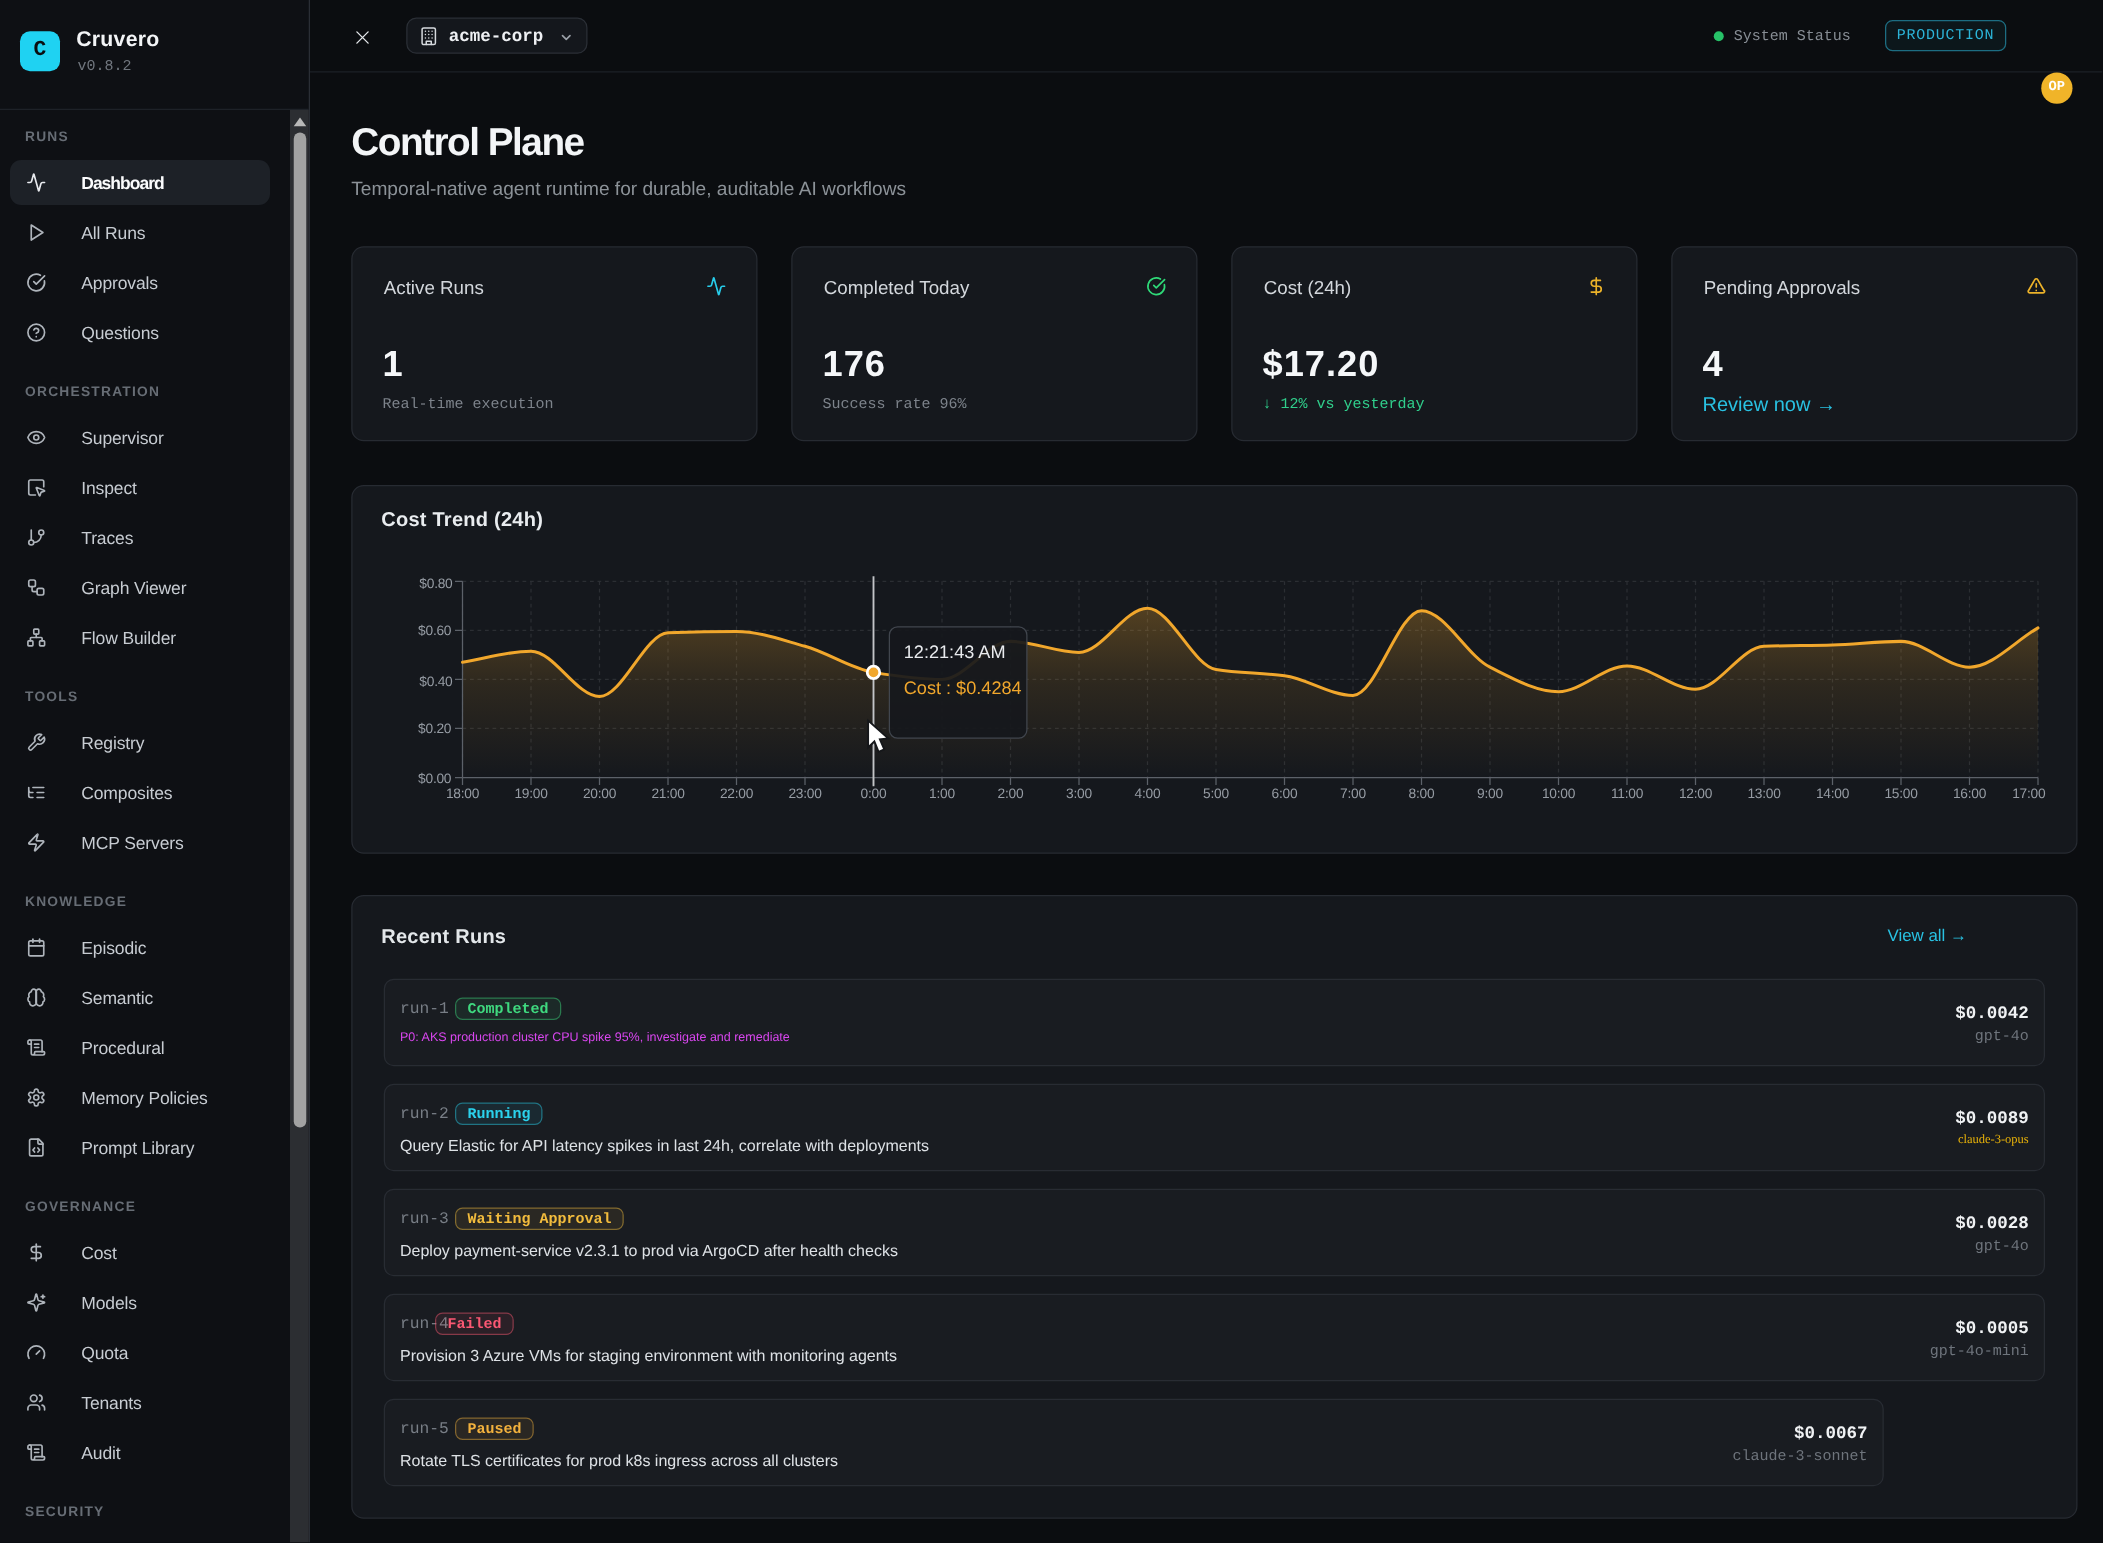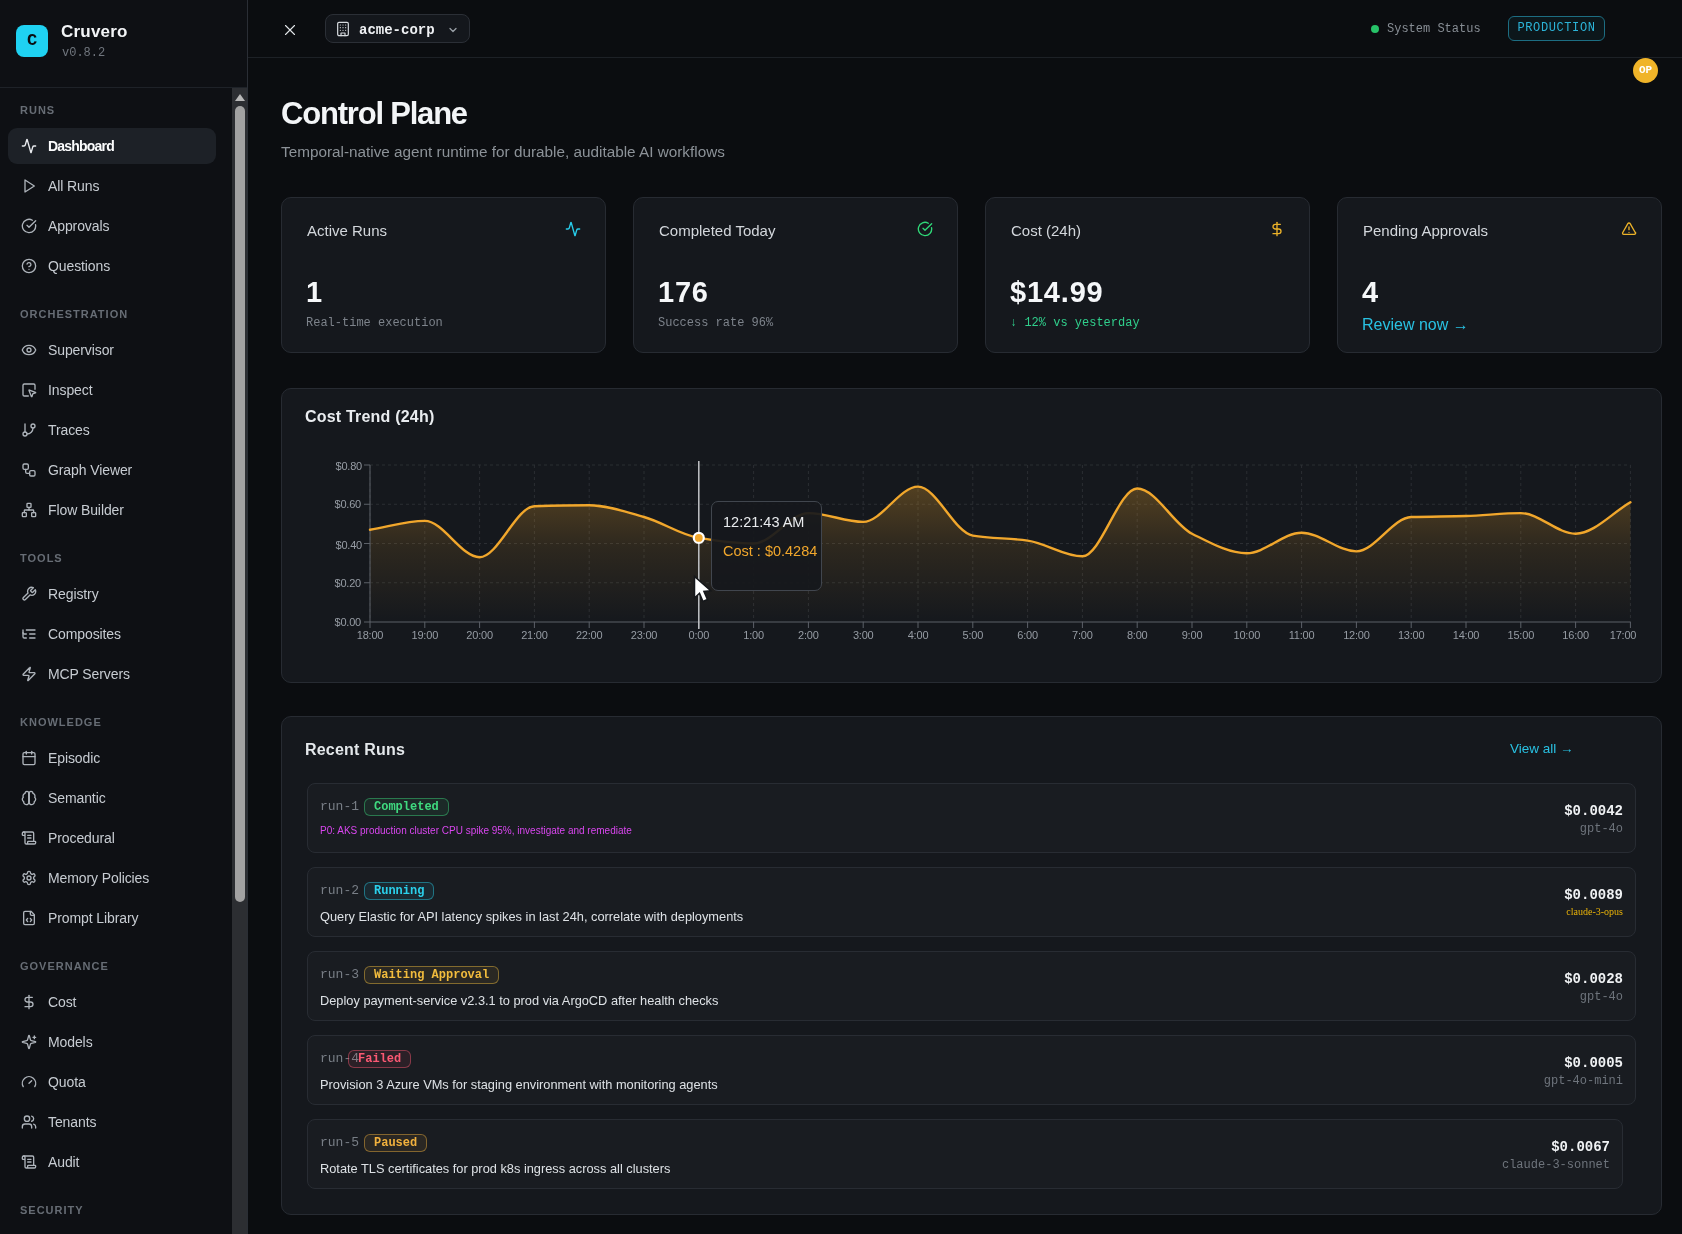--- a/index.html
+++ b/index.html
@@ -12,21 +12,21 @@
 #brand { position:absolute; left:61px; top:22px; font-size:17px; font-weight:bold; color:#f2f4f6; letter-spacing:.2px; }
 #vers { position:absolute; left:62px; top:46px; font-family:"Liberation Mono",monospace; font-size:12px; color:#70767e; }
 
 #sbtrack { position:absolute; left:232px; top:88px; width:15px; height:1146px; background:#2c2e32; }
 #sbarrow { position:absolute; left:233px; top:91px; width:13px; height:13px; }
 #sbarrow div { width:0; height:0; border-left:5px solid transparent; border-right:5px solid transparent; border-bottom:7px solid #b8b8b8; margin:3px auto 0; }
 #sbthumb { position:absolute; left:234.5px; top:106px; width:10px; height:796px; background:#a2a2a2; border-radius:5px; }
 .sect { position:absolute; left:20px; font-size:11px; font-weight:bold; letter-spacing:1px; color:#676d75; }
 .nav { position:absolute; left:8px; width:208px; height:36px; border-radius:9px; color:#c7ccd2; font-size:14px; letter-spacing:-.1px; }
 .nav svg { position:absolute; left:13px; top:10px; width:16px; height:16px; stroke:#aeb4bb; }
-.nav span { position:absolute; left:40px; top:9.5px; }
+.nav span { position:absolute; left:57px; top:9.5px; }
 .nav.act { background:#1d2127; color:#fbfcfd; font-weight:bold; }
 .nav.act span { letter-spacing:-.8px; }
 .nav.act svg { stroke:#e8eaee; }
 
 #topbar { position:absolute; left:248px; top:0; width:1434px; height:58px; border-bottom:1px solid #1d2126; }
 #xicon { position:absolute; left:284px; top:23.5px; width:12px; height:12px; }
 #tenant { position:absolute; left:325px; top:14px; width:145px; height:29px; background:#14171c; border:1px solid #2b2f36; border-radius:8px; }
 #tenant svg.b { position:absolute; left:9px; top:6px; width:16px; height:16px; stroke:#d6dade; }
 #tenant .nm { position:absolute; left:33px; top:7px; font-family:"Liberation Mono",monospace; font-weight:bold; font-size:14px; color:#eef0f3; }
 #tenant svg.c { position:absolute; left:121px; top:9px; width:12px; height:12px; stroke:#9aa0a7; }
@@ -272,21 +272,21 @@
     </svg>
  <div class="cval" style="top:78px">176</div>
  <div class="csub" style="color:#7d838b">Success rate 96%</div>
 </div>
 <div class="card" style="left:985px;top:197px;width:325px;height:156px">
  <div class="ctitle">Cost (24h)</div>
  <svg class="cicon" viewBox="0 0 24 24" fill="none" stroke="#ecb229" stroke-width="2" stroke-linecap="round" stroke-linejoin="round">
       <line x1="12" x2="12" y1="2" y2="22"></line>
       <path d="M17 5H9.5a3.5 3.5 0 0 0 0 7h5a3.5 3.5 0 0 1 0 7H6"></path>
     </svg>
- <div class="cval" style="top:78px">$14.99</div>
+ <div class="cval" style="top:78px">$17.20</div>
  <div class="csub" style="color:#30cf8c">↓ 12% vs yesterday</div>
 </div>
 <div class="card" style="left:1337px;top:197px;width:325px;height:156px">
  <div class="ctitle">Pending Approvals</div>
  <svg class="cicon" viewBox="0 0 24 24" fill="none" stroke="#ecb229" stroke-width="2" stroke-linecap="round" stroke-linejoin="round">
       <path d="m21.73 18-8-14a2 2 0 0 0-3.48 0l-8 14A2 2 0 0 0 4 20h16a2 2 0 0 0 1.73-3"></path>
       <path d="M12 9v4"></path>
       <path d="M12 17h.01"></path>
     </svg>
  <div class="cval" style="top:78px">4</div>
@@ -431,19 +431,19 @@
 <div style="position:absolute;right:12px;top:19px;font-family:'Liberation Mono',monospace;font-weight:bold;font-size:14px;color:#f0f2f4">$0.0028</div>
 <div style="position:absolute;right:12px;top:38px;font-family:'Liberation Mono',monospace;font-size:12px;color:#6e747c">gpt-4o</div>
 </div>
 <div style="position:absolute;left:307px;top:1035px;width:1329px;height:70px;background:#191c21;border:1px solid #282c33;border-radius:8px">
 <div style="position:absolute;left:12px;top:15px;font-family:'Liberation Mono',monospace;font-size:13px;color:#787e86">run-4</div>
 <div style="position:absolute;left:40px;top:14px;height:18px;line-height:17px;padding:0 9px;border-radius:6px;font-family:'Liberation Mono',monospace;font-weight:bold;font-size:12px;color:#fb5873;border:1px solid rgba(251,88,115,.45);background:rgba(251,88,115,.08)">Failed</div>
 <div style="position:absolute;left:12px;top:41px;font-size:12.8px;color:#dde1e5">Provision 3 Azure VMs for staging environment with monitoring agents</div>
 <div style="position:absolute;right:12px;top:19px;font-family:'Liberation Mono',monospace;font-weight:bold;font-size:14px;color:#f0f2f4">$0.0005</div>
 <div style="position:absolute;right:12px;top:38px;font-family:'Liberation Mono',monospace;font-size:12px;color:#6e747c">gpt-4o-mini</div>
 </div>
-<div style="position:absolute;left:307px;top:1119px;width:1316px;height:70px;background:#191c21;border:1px solid #282c33;border-radius:8px">
+<div style="position:absolute;left:307px;top:1119px;width:1200px;height:70px;background:#191c21;border:1px solid #282c33;border-radius:8px">
 <div style="position:absolute;left:12px;top:15px;font-family:'Liberation Mono',monospace;font-size:13px;color:#787e86">run-5</div>
 <div style="position:absolute;left:56px;top:14px;height:18px;line-height:17px;padding:0 9px;border-radius:6px;font-family:'Liberation Mono',monospace;font-weight:bold;font-size:12px;color:#f2b13d;border:1px solid rgba(242,177,61,.45);background:rgba(242,177,61,.08)">Paused</div>
 <div style="position:absolute;left:12px;top:41px;font-size:12.8px;color:#dde1e5">Rotate TLS certificates for prod k8s ingress across all clusters</div>
 <div style="position:absolute;right:12px;top:19px;font-family:'Liberation Mono',monospace;font-weight:bold;font-size:14px;color:#f0f2f4">$0.0067</div>
 <div style="position:absolute;right:12px;top:38px;font-family:'Liberation Mono',monospace;font-size:12px;color:#6e747c">claude-3-sonnet</div>
 </div>
 
 </body></html>

